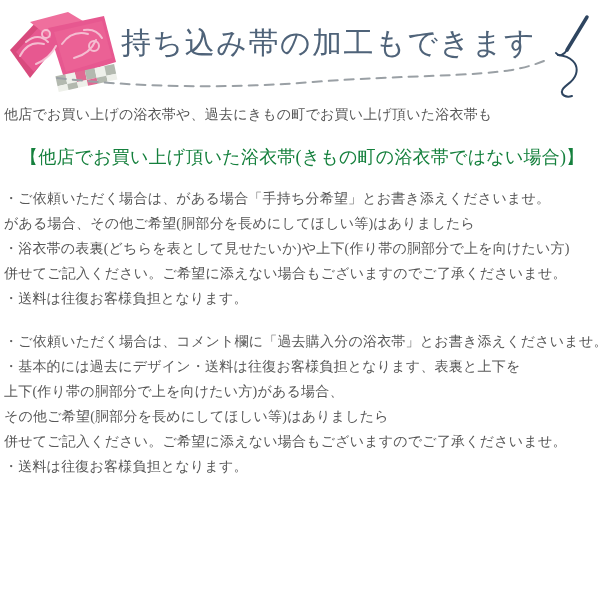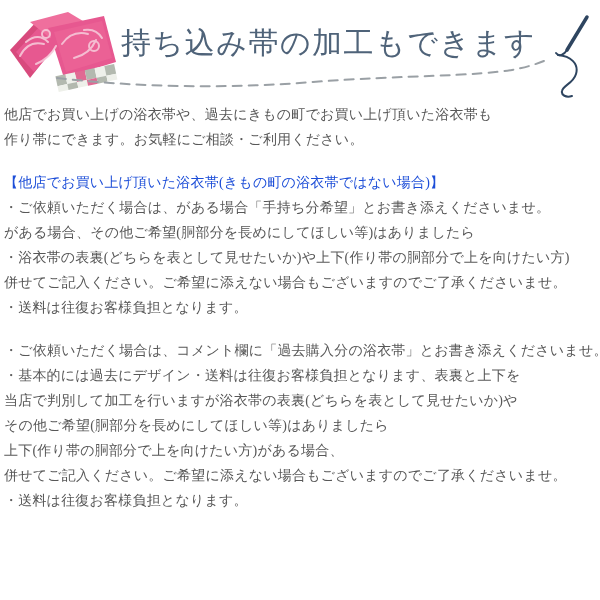--- a/index.html
+++ b/index.html
@@ -59,25 +59,25 @@
     font-family: Liberation Serif, serif;
   }
   .line {
     line-height: 25px;
     white-space: nowrap;
   }
   .section {
     margin-top: 18px;
   }
   .section-heading {
-    margin: 0;
-    font-size: 14px;
+    margin: 16px;
+    font-size: 18px;
     font-weight: 400;
     line-height: 25px;
-    color: #1d4ed8;
+    color: #15803d;
     white-space: nowrap;
   }
 </style>
 </head>
 <body>
 
 <div class="page">
 
   <div class="header">
 
@@ -128,36 +128,34 @@
       <line x1="36" y1="3" x2="16" y2="36" stroke="#2e4560" stroke-width="3.5" stroke-linecap="round"></line>
       <path d="M16,36 C13,41 8,43 5,39" fill="none" stroke="#2e4560" stroke-width="2" stroke-linecap="round"></path>
       <path d="M7,41 C20,42 28,50 25,60 C22,70 12,71 11,77 C10,81 15,84 21,82" fill="none" stroke="#2e4560" stroke-width="2" stroke-linecap="round"></path>
     </svg>
   </div>
 
   <div class="content">
 
     <div>
       <div class="line">他店でお買い上げの浴衣帯や、過去にきもの町でお買い上げ頂いた浴衣帯も</div>
-      <div class="line">作り帯にできます。お気軽にご相談・ご利用ください。</div>
     </div>
 
     <div class="section">
       <h2 class="section-heading">【他店でお買い上げ頂いた浴衣帯(きもの町の浴衣帯ではない場合)】</h2>
       <div class="line">・ご依頼いただく場合は、がある場合「手持ち分希望」とお書き添えくださいませ。</div>
       <div class="line">がある場合、その他ご希望(胴部分を長めにしてほしい等)はありましたら</div>
       <div class="line">・浴衣帯の表裏(どちらを表として見せたいか)や上下(作り帯の胴部分で上を向けたい方)</div>
       <div class="line">併せてご記入ください。ご希望に添えない場合もございますのでご了承くださいませ。</div>
       <div class="line">・送料は往復お客様負担となります。</div>
     </div>
 
     <div class="section">
       <div class="line">・ご依頼いただく場合は、コメント欄に「過去購入分の浴衣帯」とお書き添えくださいませ。</div>
       <div class="line">・基本的には過去にデザイン・送料は往復お客様負担となります、表裏と上下を</div>
-      <div class="line">当店で判別して加工を行いますが浴衣帯の表裏(どちらを表として見せたいか)や</div>
+      <div class="line">上下(作り帯の胴部分で上を向けたい方)がある場合、</div>
       <div class="line">その他ご希望(胴部分を長めにしてほしい等)はありましたら</div>
-      <div class="line">上下(作り帯の胴部分で上を向けたい方)がある場合、</div>
       <div class="line">併せてご記入ください。ご希望に添えない場合もございますのでご了承くださいませ。</div>
       <div class="line">・送料は往復お客様負担となります。</div>
     </div>
 
   </div>
 </div>
 
 </body></html>

